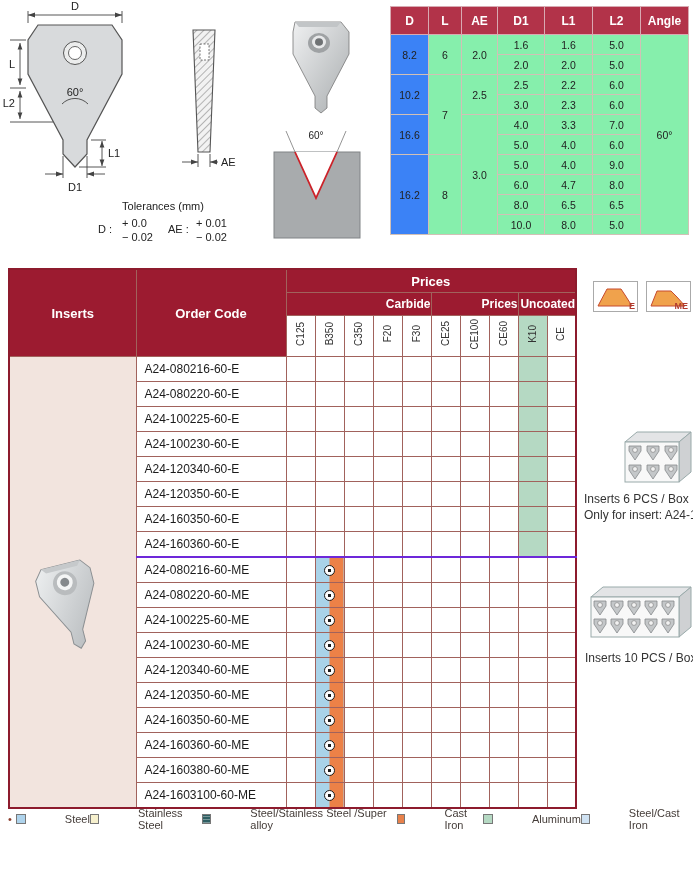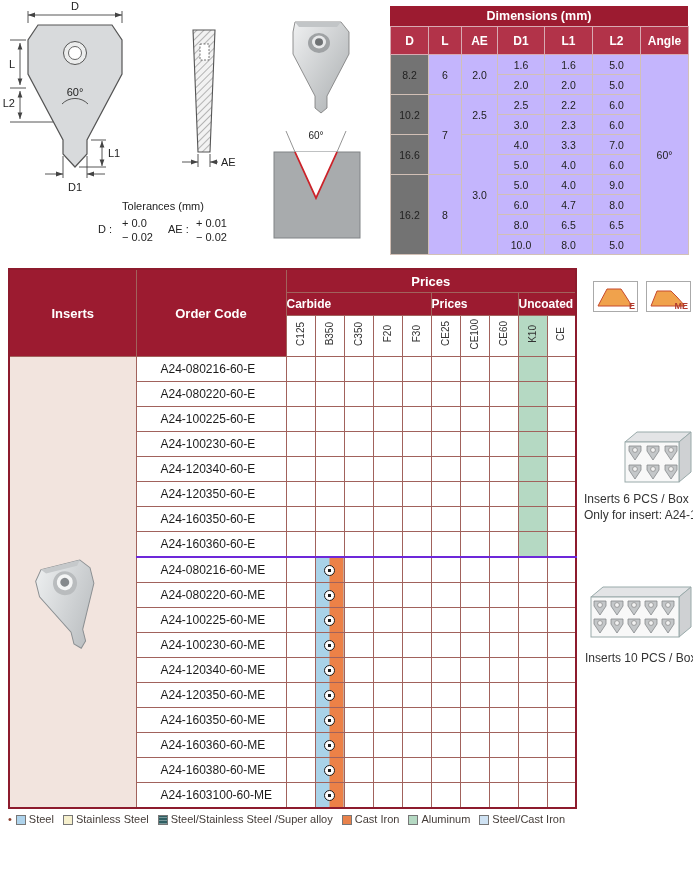--- a/index.html
+++ b/index.html
@@ -7,56 +7,56 @@
         font-family:"Liberation Sans",sans-serif;color:#222;}
   svg text{font-family:"Liberation Sans",sans-serif;}
 
   
   .dims{position:absolute;left:390px;top:6px;width:298px;}
   .dims-title{background:#9c1b30;color:#fff;font-weight:bold;font-size:12.5px;
               text-align:center;height:20px;line-height:20px;}
   table.dims-table{border-collapse:collapse;table-layout:fixed;width:298px;border:1px solid #c9ab9e;}
   .dims-table th{background:#b23349;color:#fff;font-size:12px;font-weight:bold;height:25px;
                  border:1px solid #d8aab2;text-align:center;}
-  .dims-table td{height:19px;font-size:10.5px;text-align:center;color:#222;background:#c4b5fd;
+  .dims-table td{height:19px;font-size:10.5px;text-align:center;color:#222;background:#86efac;
                  border:1px solid #d2c0b6;padding:0;}
-  .dims-table td.dcol{background:#737373;}
+  .dims-table td.dcol{background:#3b82f6;}
 
   
   table.grades{position:absolute;left:8px;top:268px;border-collapse:collapse;table-layout:fixed;
                width:567px;border:2px solid #8d1b2d;}
   .grades th,.grades td{border:1px solid #a1625c;padding:0;}
   .grades th.hmain{background:#9c1b30;color:#fff;font-size:13px;font-weight:bold;height:22px;text-align:center;}
-  .grades th.hgroup{background:#9c1b30;color:#fff;font-size:12px;font-weight:bold;height:22px;text-align:left;}
+  .grades th.hgroup{background:#9c1b30;color:#fff;font-size:12px;font-weight:bold;height:22px;text-align:right;}
   .grades th.hrot{height:40px;background:#fff;color:#333;font-weight:normal;text-align:center;vertical-align:middle;}
   .grades th.hrot span{display:inline-block;writing-mode:vertical-rl;transform:rotate(180deg);
                        font-size:10px;line-height:1;}
   .grades th.hrot.green{background:#b5d9c3;}
   .grades td{height:24px;background:#fff;}
-  .grades td.code{font-size:12px;text-align:left;padding-left:24px;color:#1a1a1a;}
+  .grades td.code{font-size:12px;text-align:left;padding-left:8px;color:#1a1a1a;}
   .grades td.gcell{text-align:center;vertical-align:middle;}
   .grades td.gcell.green{background:#b5d9c3;}
   .grades td.gcell.split{background:linear-gradient(90deg,#a9d3e9 0,#a9d3e9 50%,#ec8147 50%,#ec8147 100%);}
   .grades tr.sep td{border-top:2px solid #6d28d9;}
   .grades td.inserts-cell{background:#f2e4de;vertical-align:top;text-align:center;}
   .inserts-cell .photo-wrap{margin-top:198px;}
   .dot{display:inline-block;vertical-align:middle;width:9px;height:9px;border-radius:50%;
        border:1.6px solid #1a1a1a;background:radial-gradient(circle,#1a1a1a 0 1.7px,#fff 1.8px);}
 
   
   .type-icon{position:absolute;width:45px;height:31px;border:1px solid #aaa;background:#fff;box-sizing:border-box;}
   .type-label{position:absolute;right:2px;bottom:0;font-size:9px;font-weight:bold;color:#b03a2e;}
   .pcs-box{position:absolute;}
   .caption{position:absolute;font-size:12px;color:#333;white-space:nowrap;}
 
   
   .legend{position:absolute;left:8px;top:812px;width:685px;font-size:11px;color:#443c38;}
   .lrow{display:flex;align-items:center;height:13.5px;}
   .lrow.bulleted::before{content:"•";color:#8a3b2a;margin-right:4px;}
-  .litem{display:inline-flex;align-items:flex-end;margin-right:9px;}
+  .litem{display:inline-flex;align-items:center;gap:36px;}
   .sq{width:10px;height:10px;border:1px solid #777;display:inline-block;margin-right:3px;box-sizing:border-box;}
   .sq.stripes{background-image:repeating-linear-gradient(0deg,rgba(255,255,255,.35) 0 1px,transparent 1px 3px);}
   .sq.check{background-image:repeating-linear-gradient(90deg,rgba(255,255,255,.4) 0 1px,transparent 1px 3px),
             repeating-linear-gradient(0deg,rgba(255,255,255,.4) 0 1px,transparent 1px 3px);}
 </style>
 </head>
 <body>
 
 <div class="page">
 
@@ -130,21 +130,20 @@
       <text x="98" y="233">D :</text>
       <text x="122" y="227">+ 0.0</text>
       <text x="122" y="241">− 0.02</text>
       <text x="168" y="233">AE :</text>
       <text x="196" y="227">+ 0.01</text>
       <text x="196" y="241">− 0.02</text>
     </g>
   </svg>
 
   <div class="dims">
-    <div class="dims-title">Dimensions (mm)</div>
     <table class="dims-table">
       <colgroup>
         <col style="width:38px">
           <col style="width:33px">
           <col style="width:36px">
         <col style="width:47px">
           <col style="width:48px">
           <col style="width:48px">
           <col style="width:48px">
       </colgroup>

